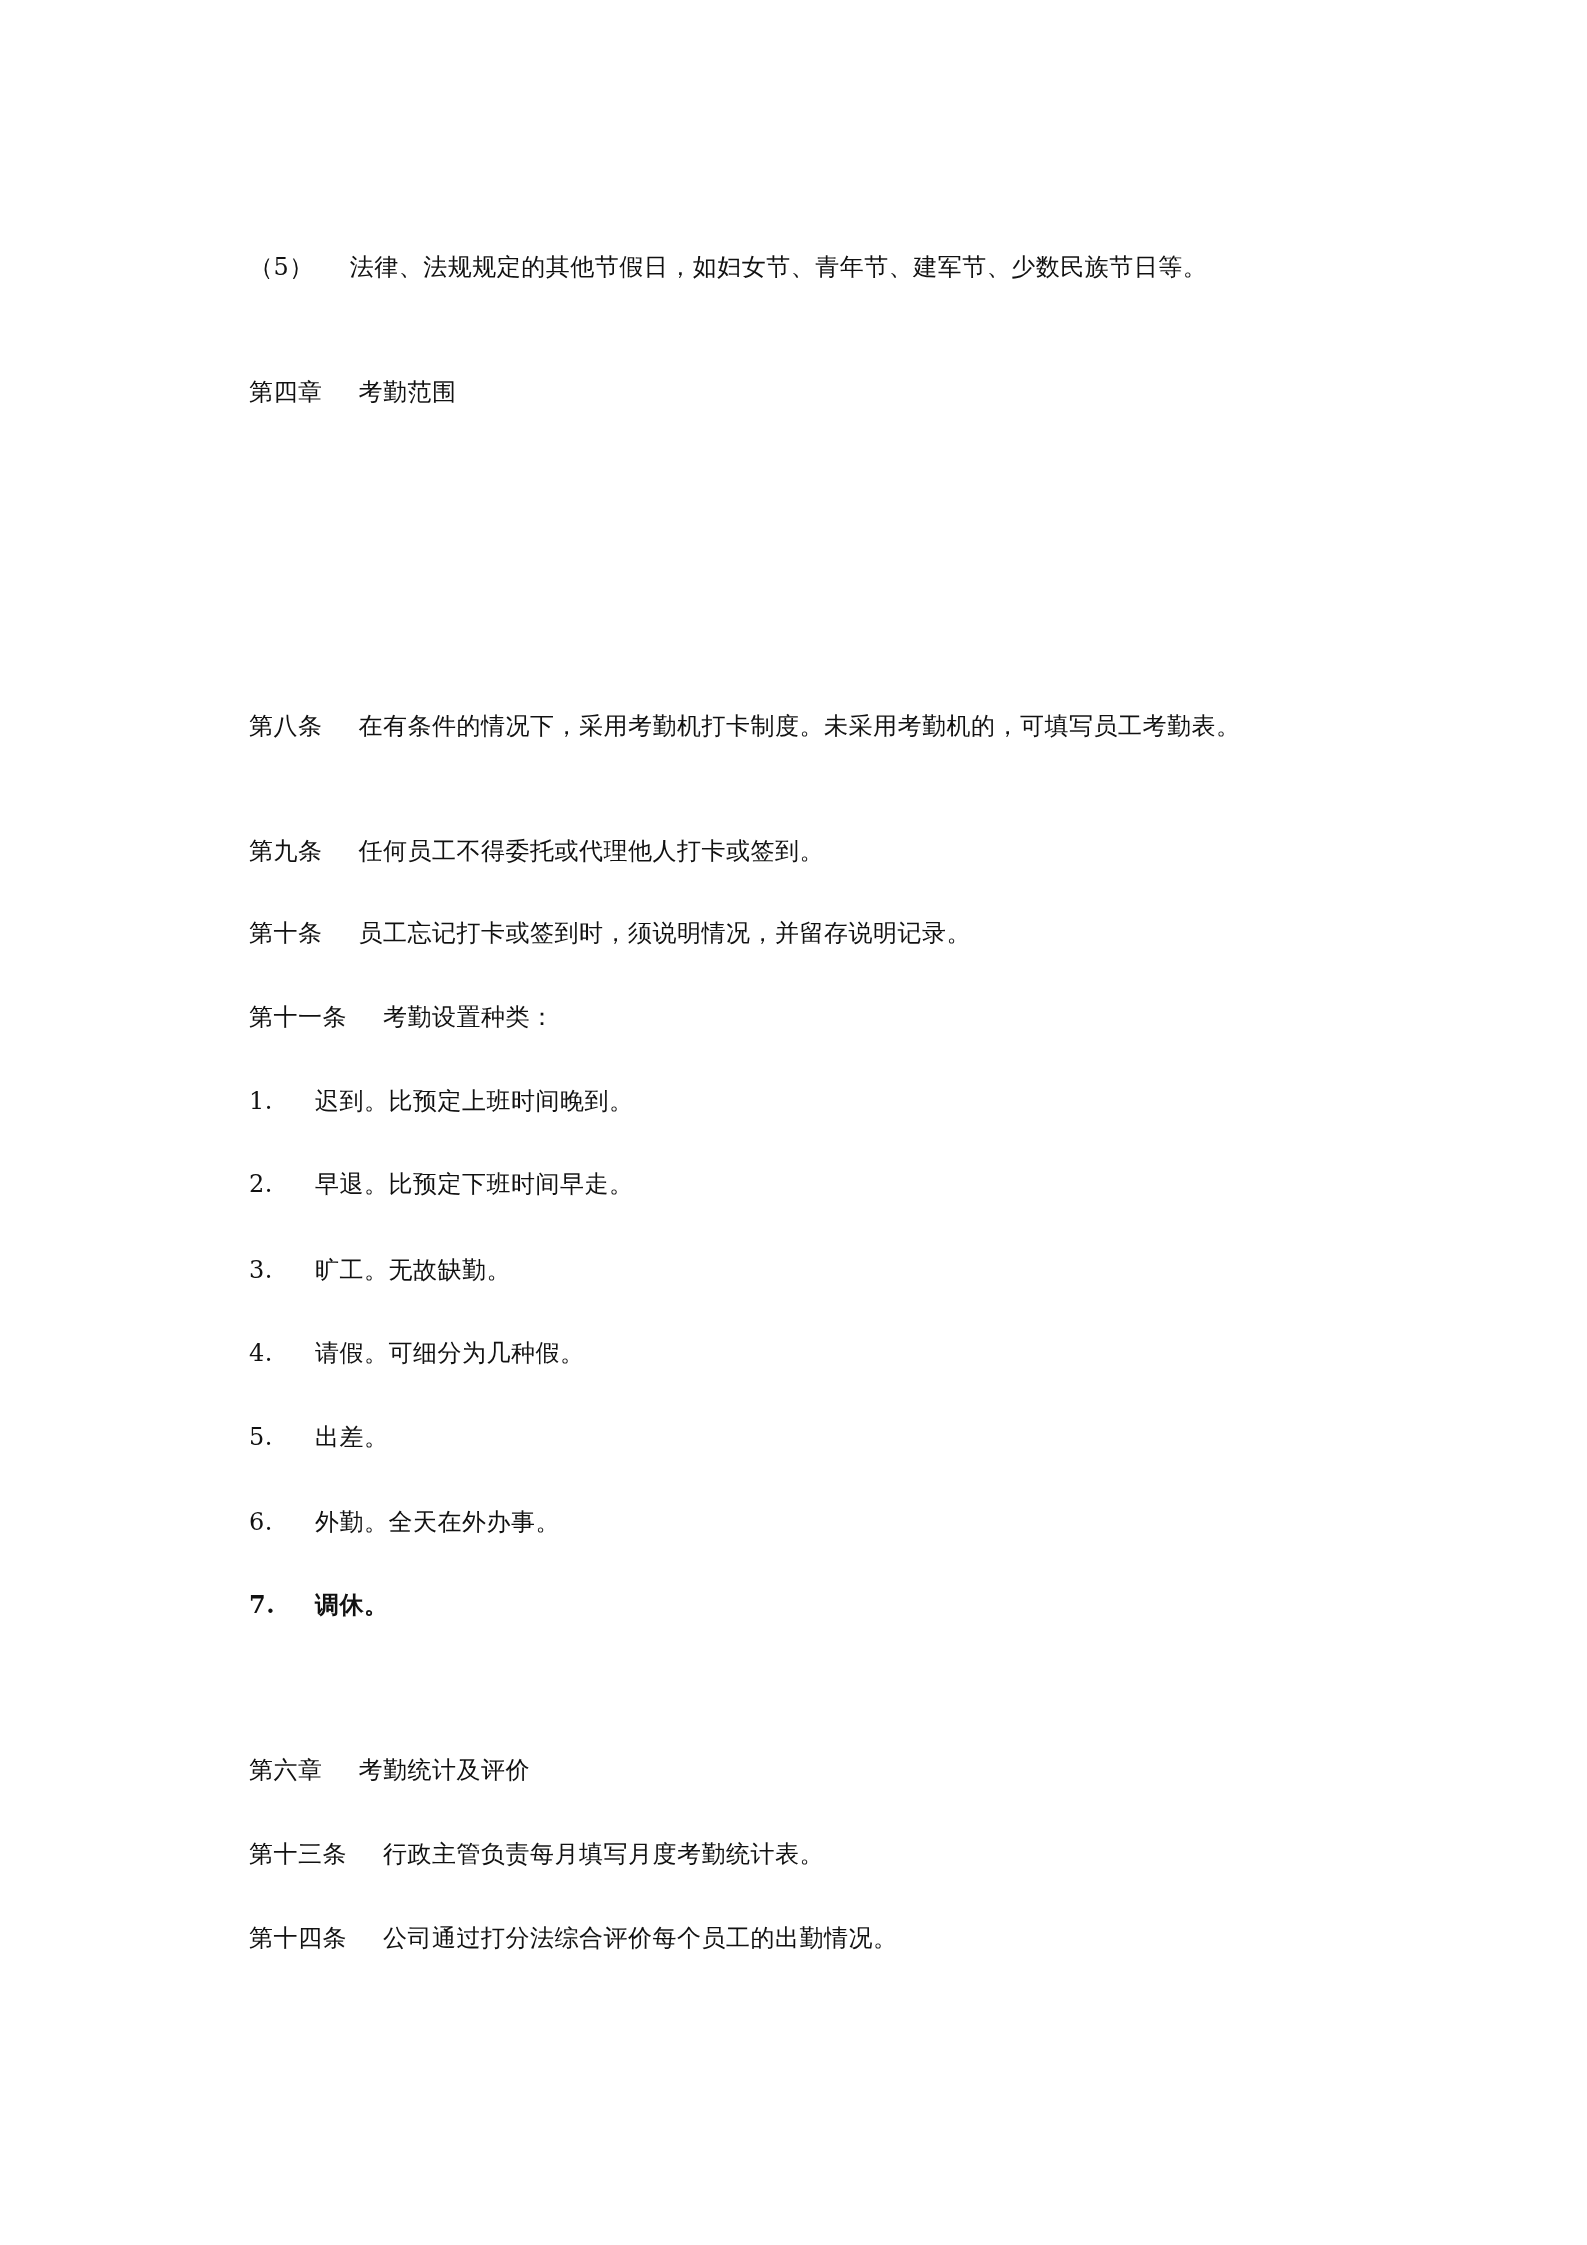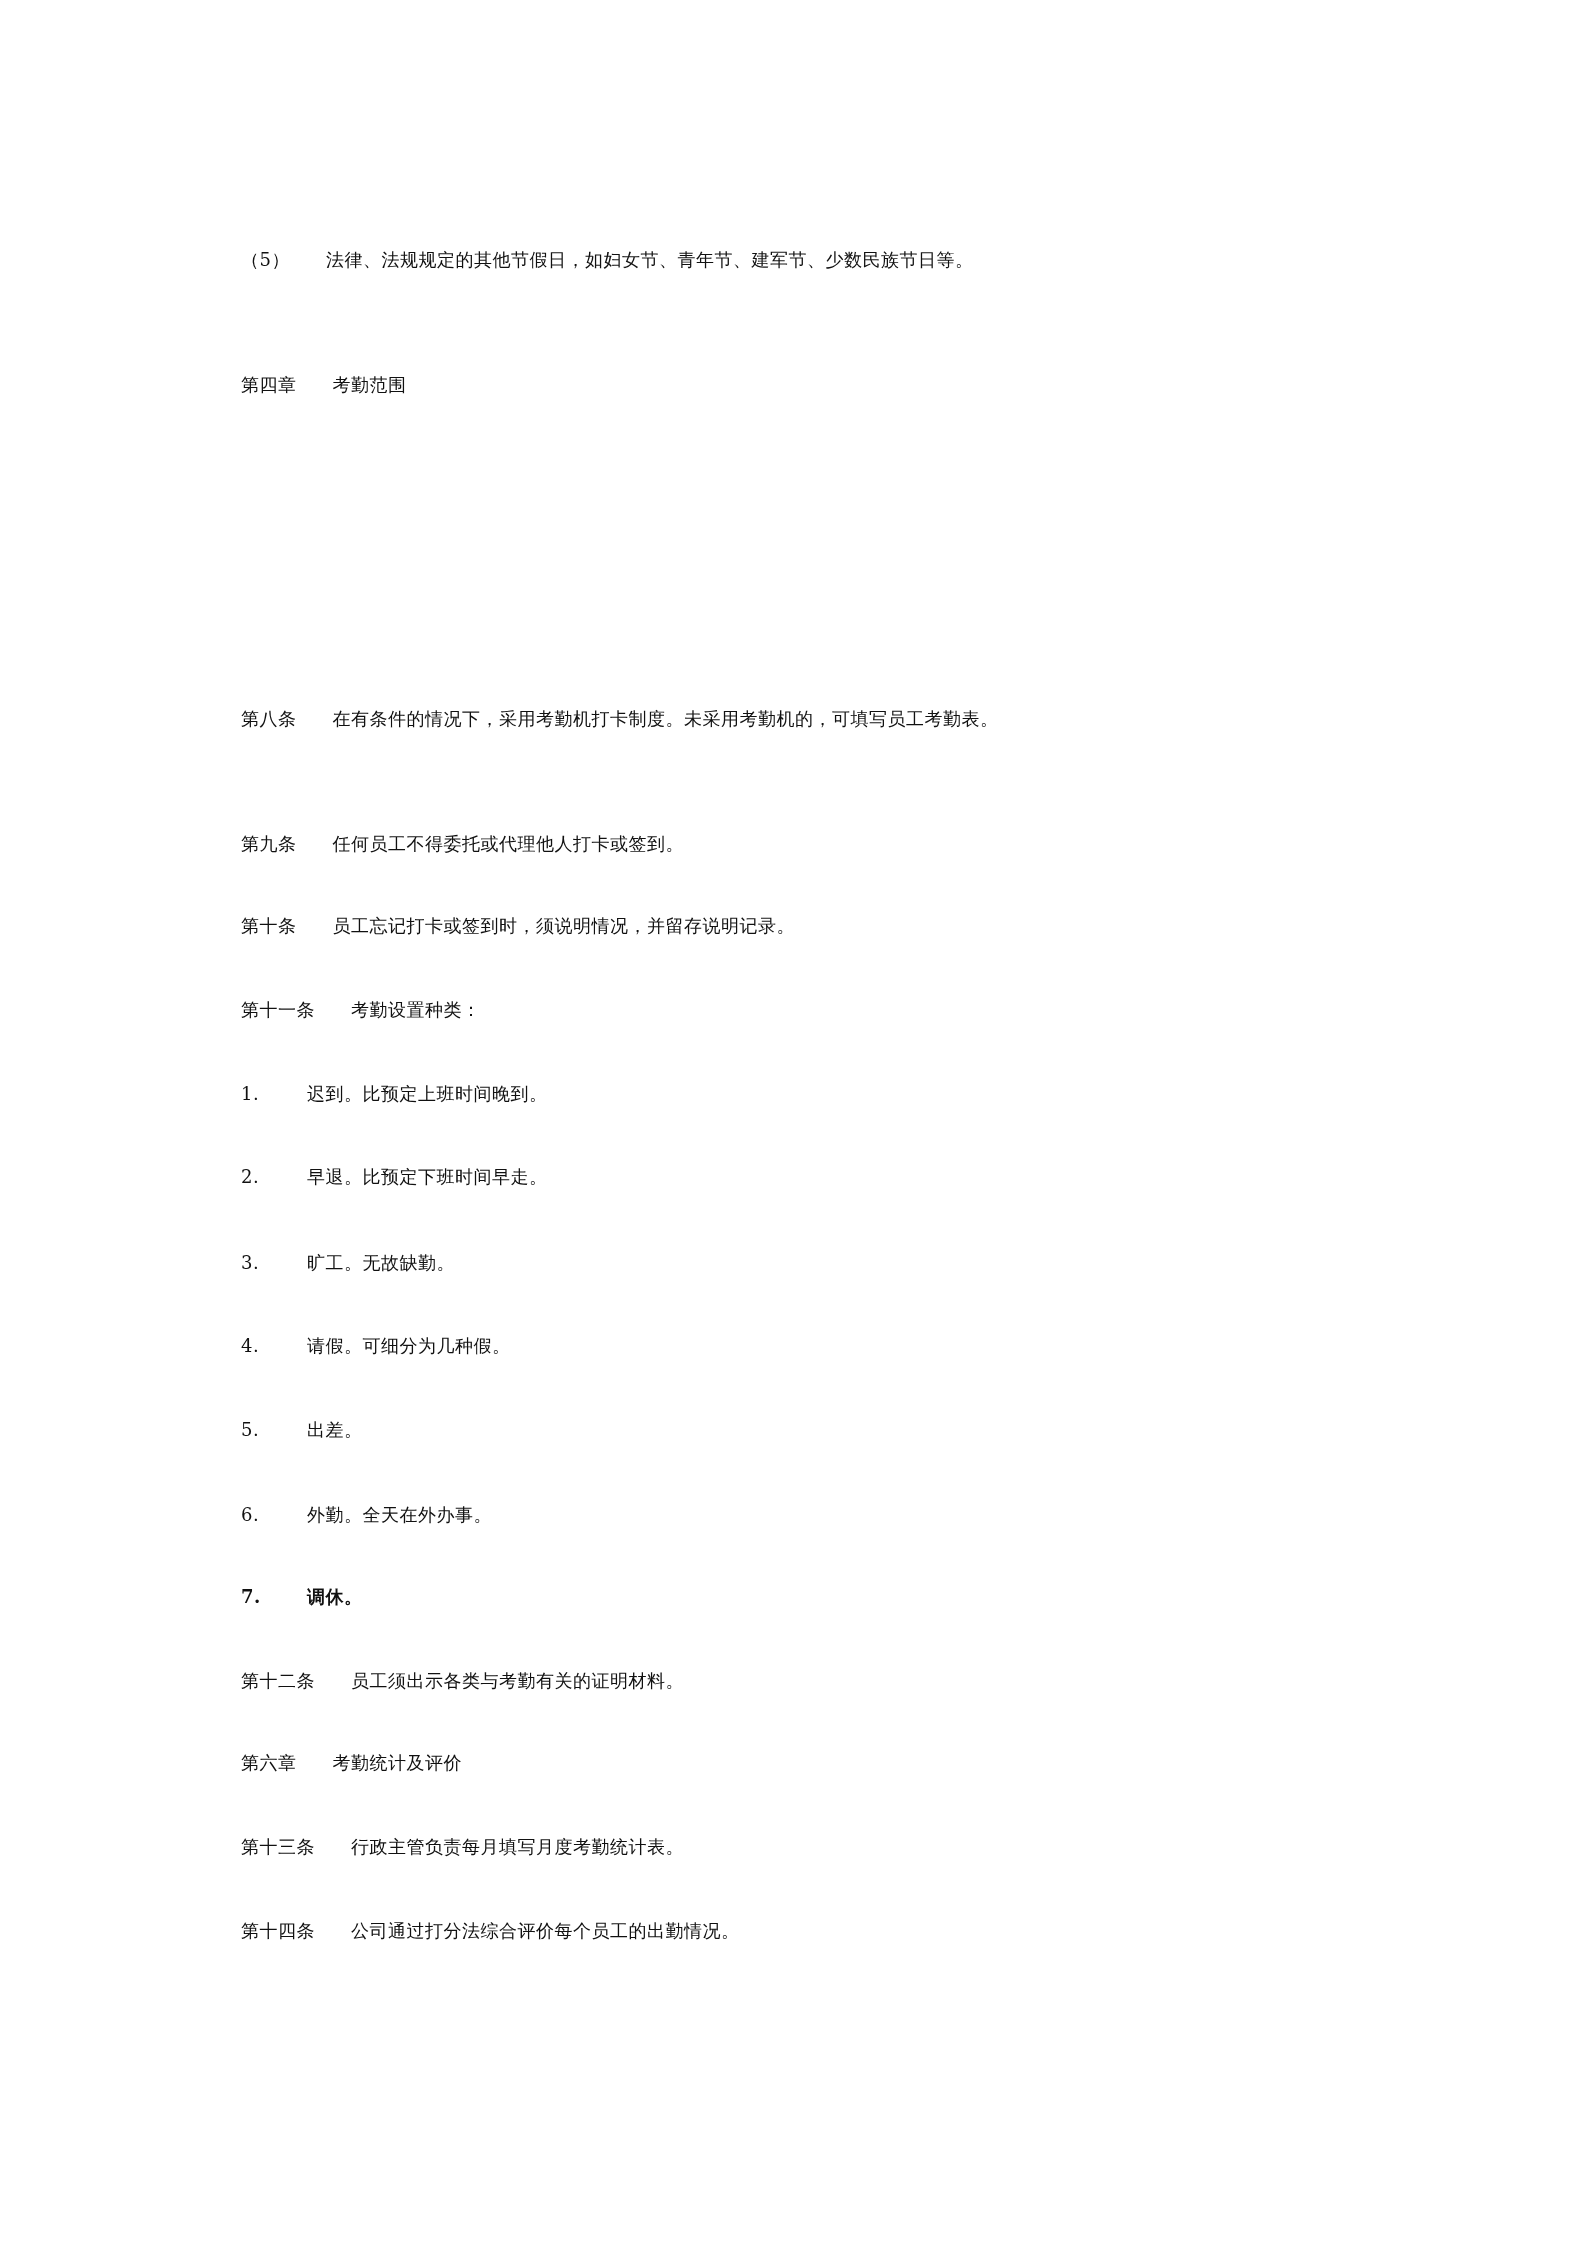--- a/index.html
+++ b/index.html
@@ -1,20 +1,20 @@
 <!DOCTYPE html>
 <html><head>
 <meta charset="utf-8">
 <style>
   html, body { margin: 0; padding: 0; background: #ffffff; }
   body { width: 1587px; height: 2245px; position: relative; overflow: hidden;
          font-family: "DejaVu Serif", "Liberation Serif", serif; color: #111111; }
   .page { position: absolute; left: 0; top: 0; width: 1587px; height: 2245px; background: #ffffff; }
-  .para { position: absolute; left: 241px; width: 1110px; font-size: 18px; line-height: 43px;
-          letter-spacing: 0.5px; white-space: normal; margin: 0; }
+  .para { position: absolute; left: 241px; width: 1110px; font-size: 24px; line-height: 43px;
+          letter-spacing: 0.5px; white-space: normal; margin: 8px; }
   .gap { display: inline-block; width: 36px; }
   .num { display: inline-block; width: 66px; }
 </style>
 </head>
 <body>
 
 <div class="page">
 
   <p class="para" style="top:238px;">
     <span>（5）</span><span class="gap"></span><span>法律、法规规定的其他节假日，如妇女节、青年节、建军节、少数民族节日等。</span>
@@ -64,23 +64,20 @@
   </p>
 
   <p class="para" style="top:1493px;">
     <span class="num">6.</span><span>外勤。全天在外办事。</span>
   </p>
 
   <p class="para" style="top:1575px;font-weight:bold;">
     <span class="num">7.</span><span>调休。</span>
   </p>
 
-  <p class="para" style="top:1659px;">
-    <span>第十二条</span><span class="gap"></span><span>员工须出示各类与考勤有关的证明材料。</span>
-  </p>
 
   <p class="para" style="top:1825px;">
     <span>第十三条</span><span class="gap"></span><span>行政主管负责每月填写月度考勤统计表。</span>
   </p>
 
   <p class="para" style="top:1741px;">
     <span>第六章</span><span class="gap"></span><span>考勤统计及评价</span>
   </p>
 
   <p class="para" style="top:1909px;">

